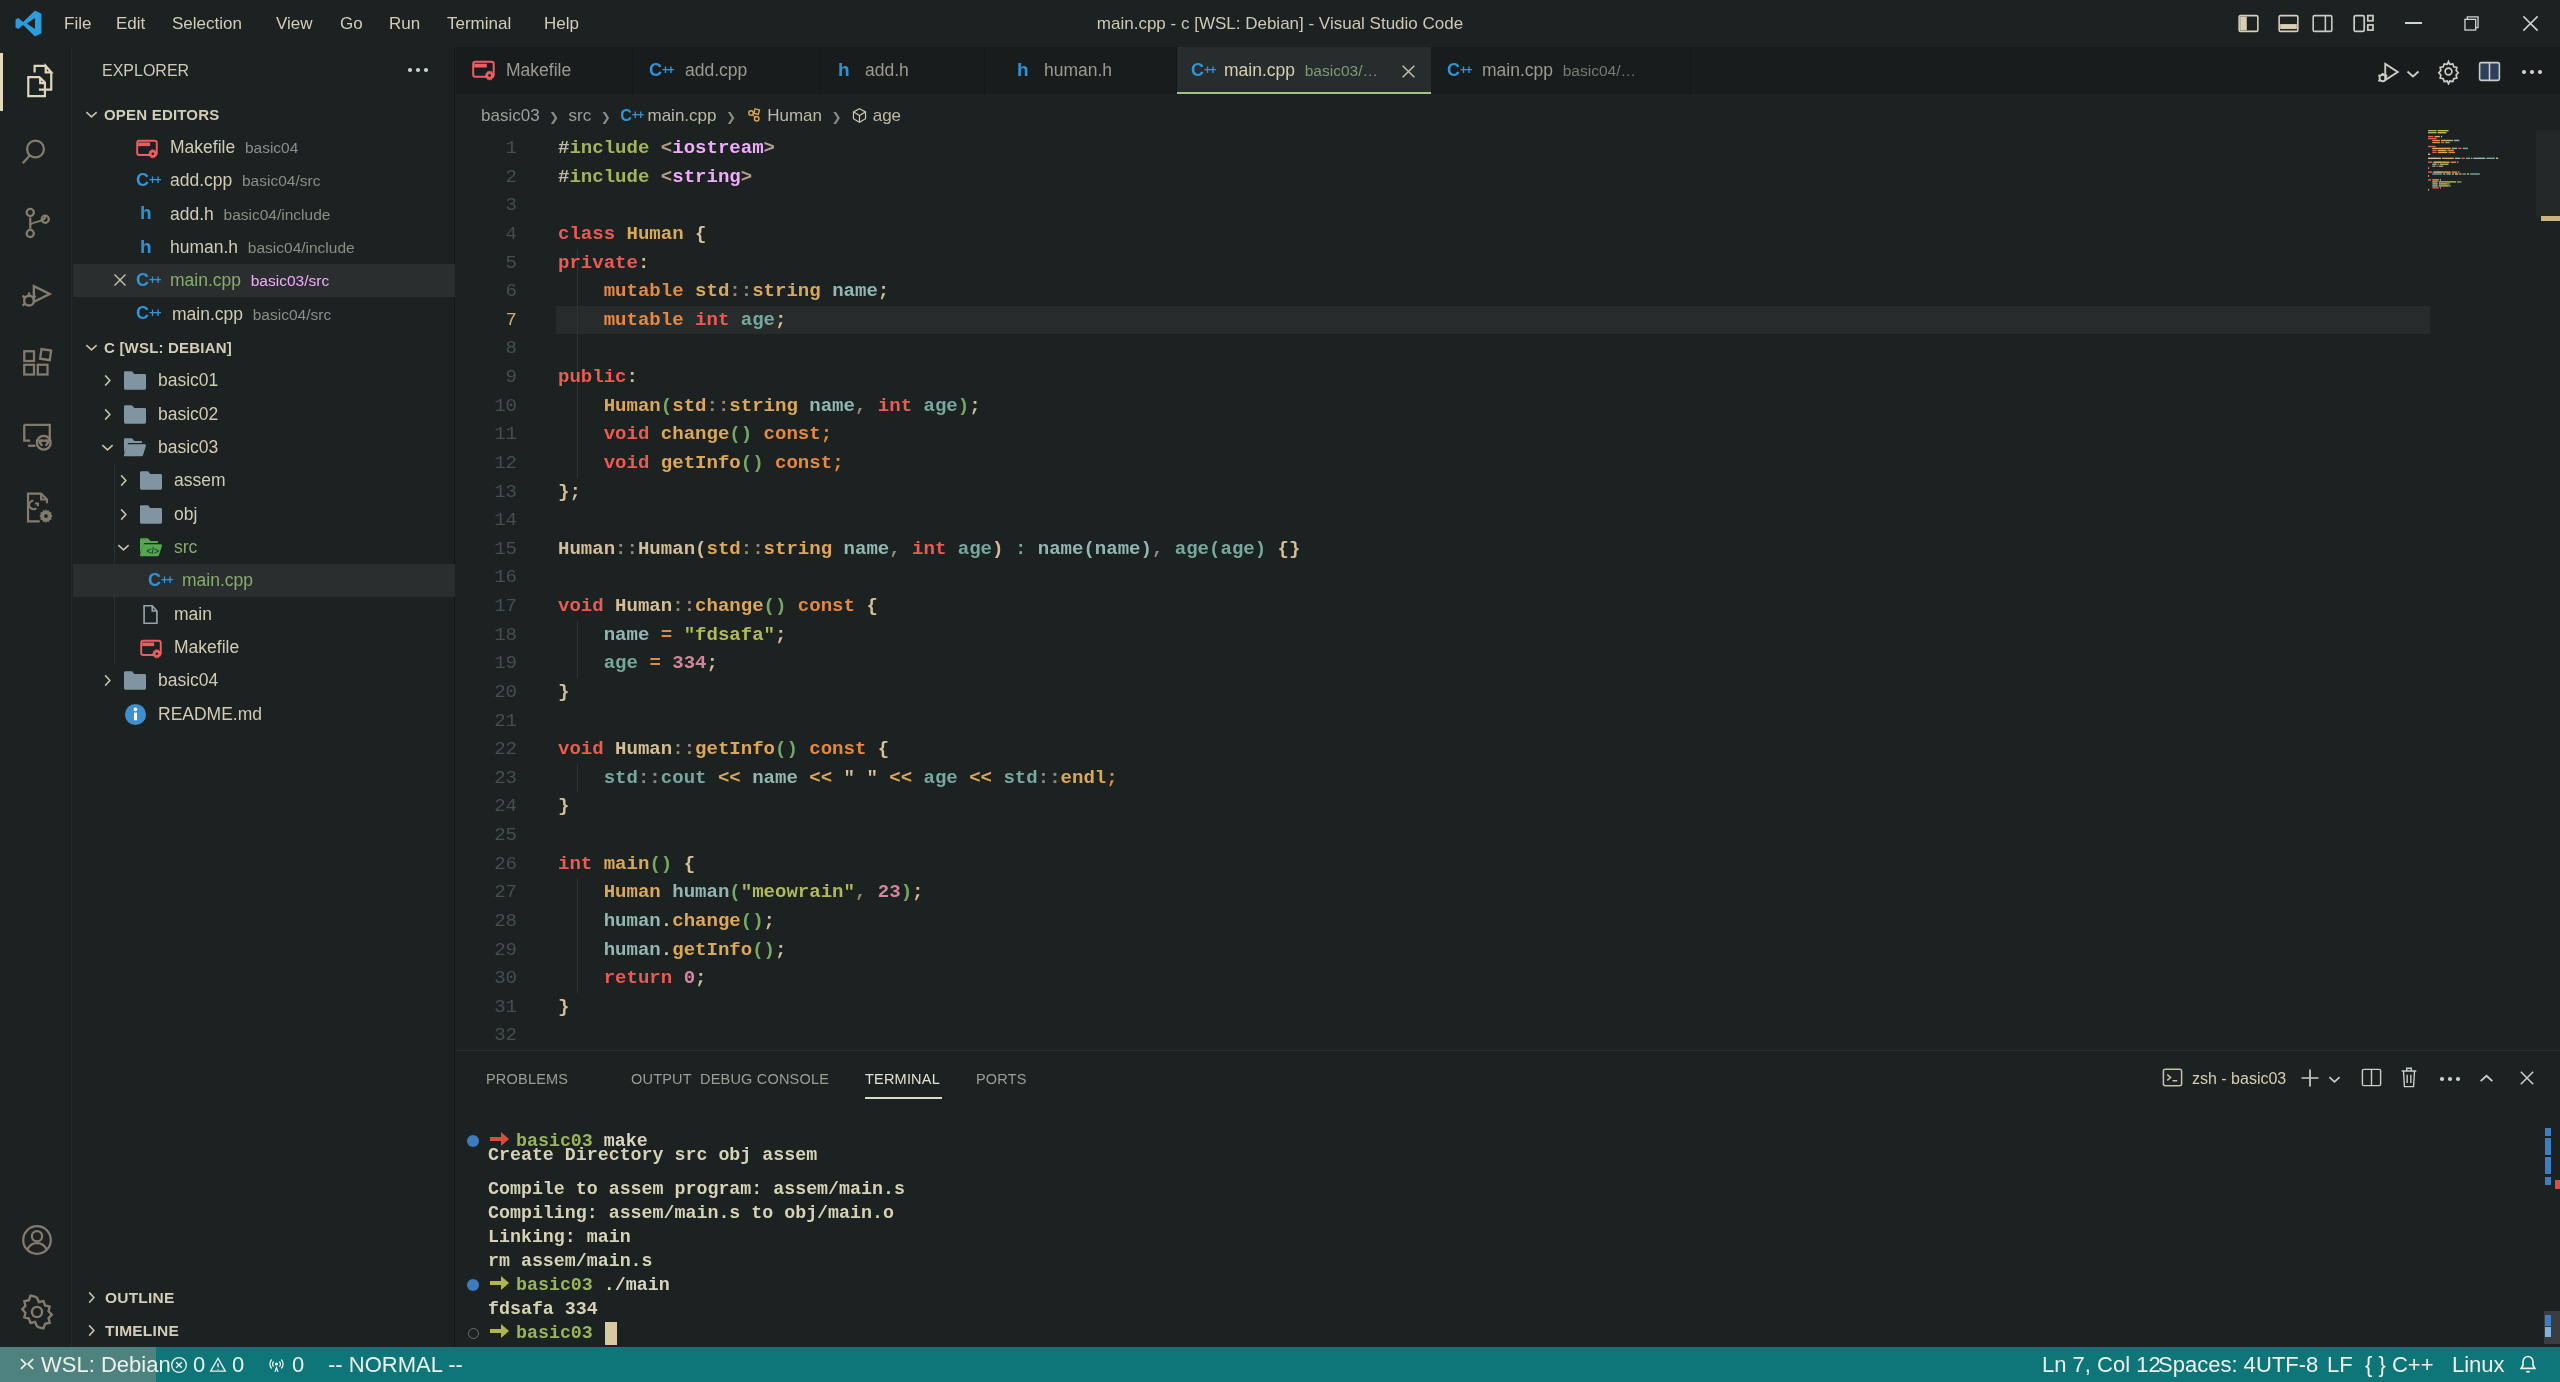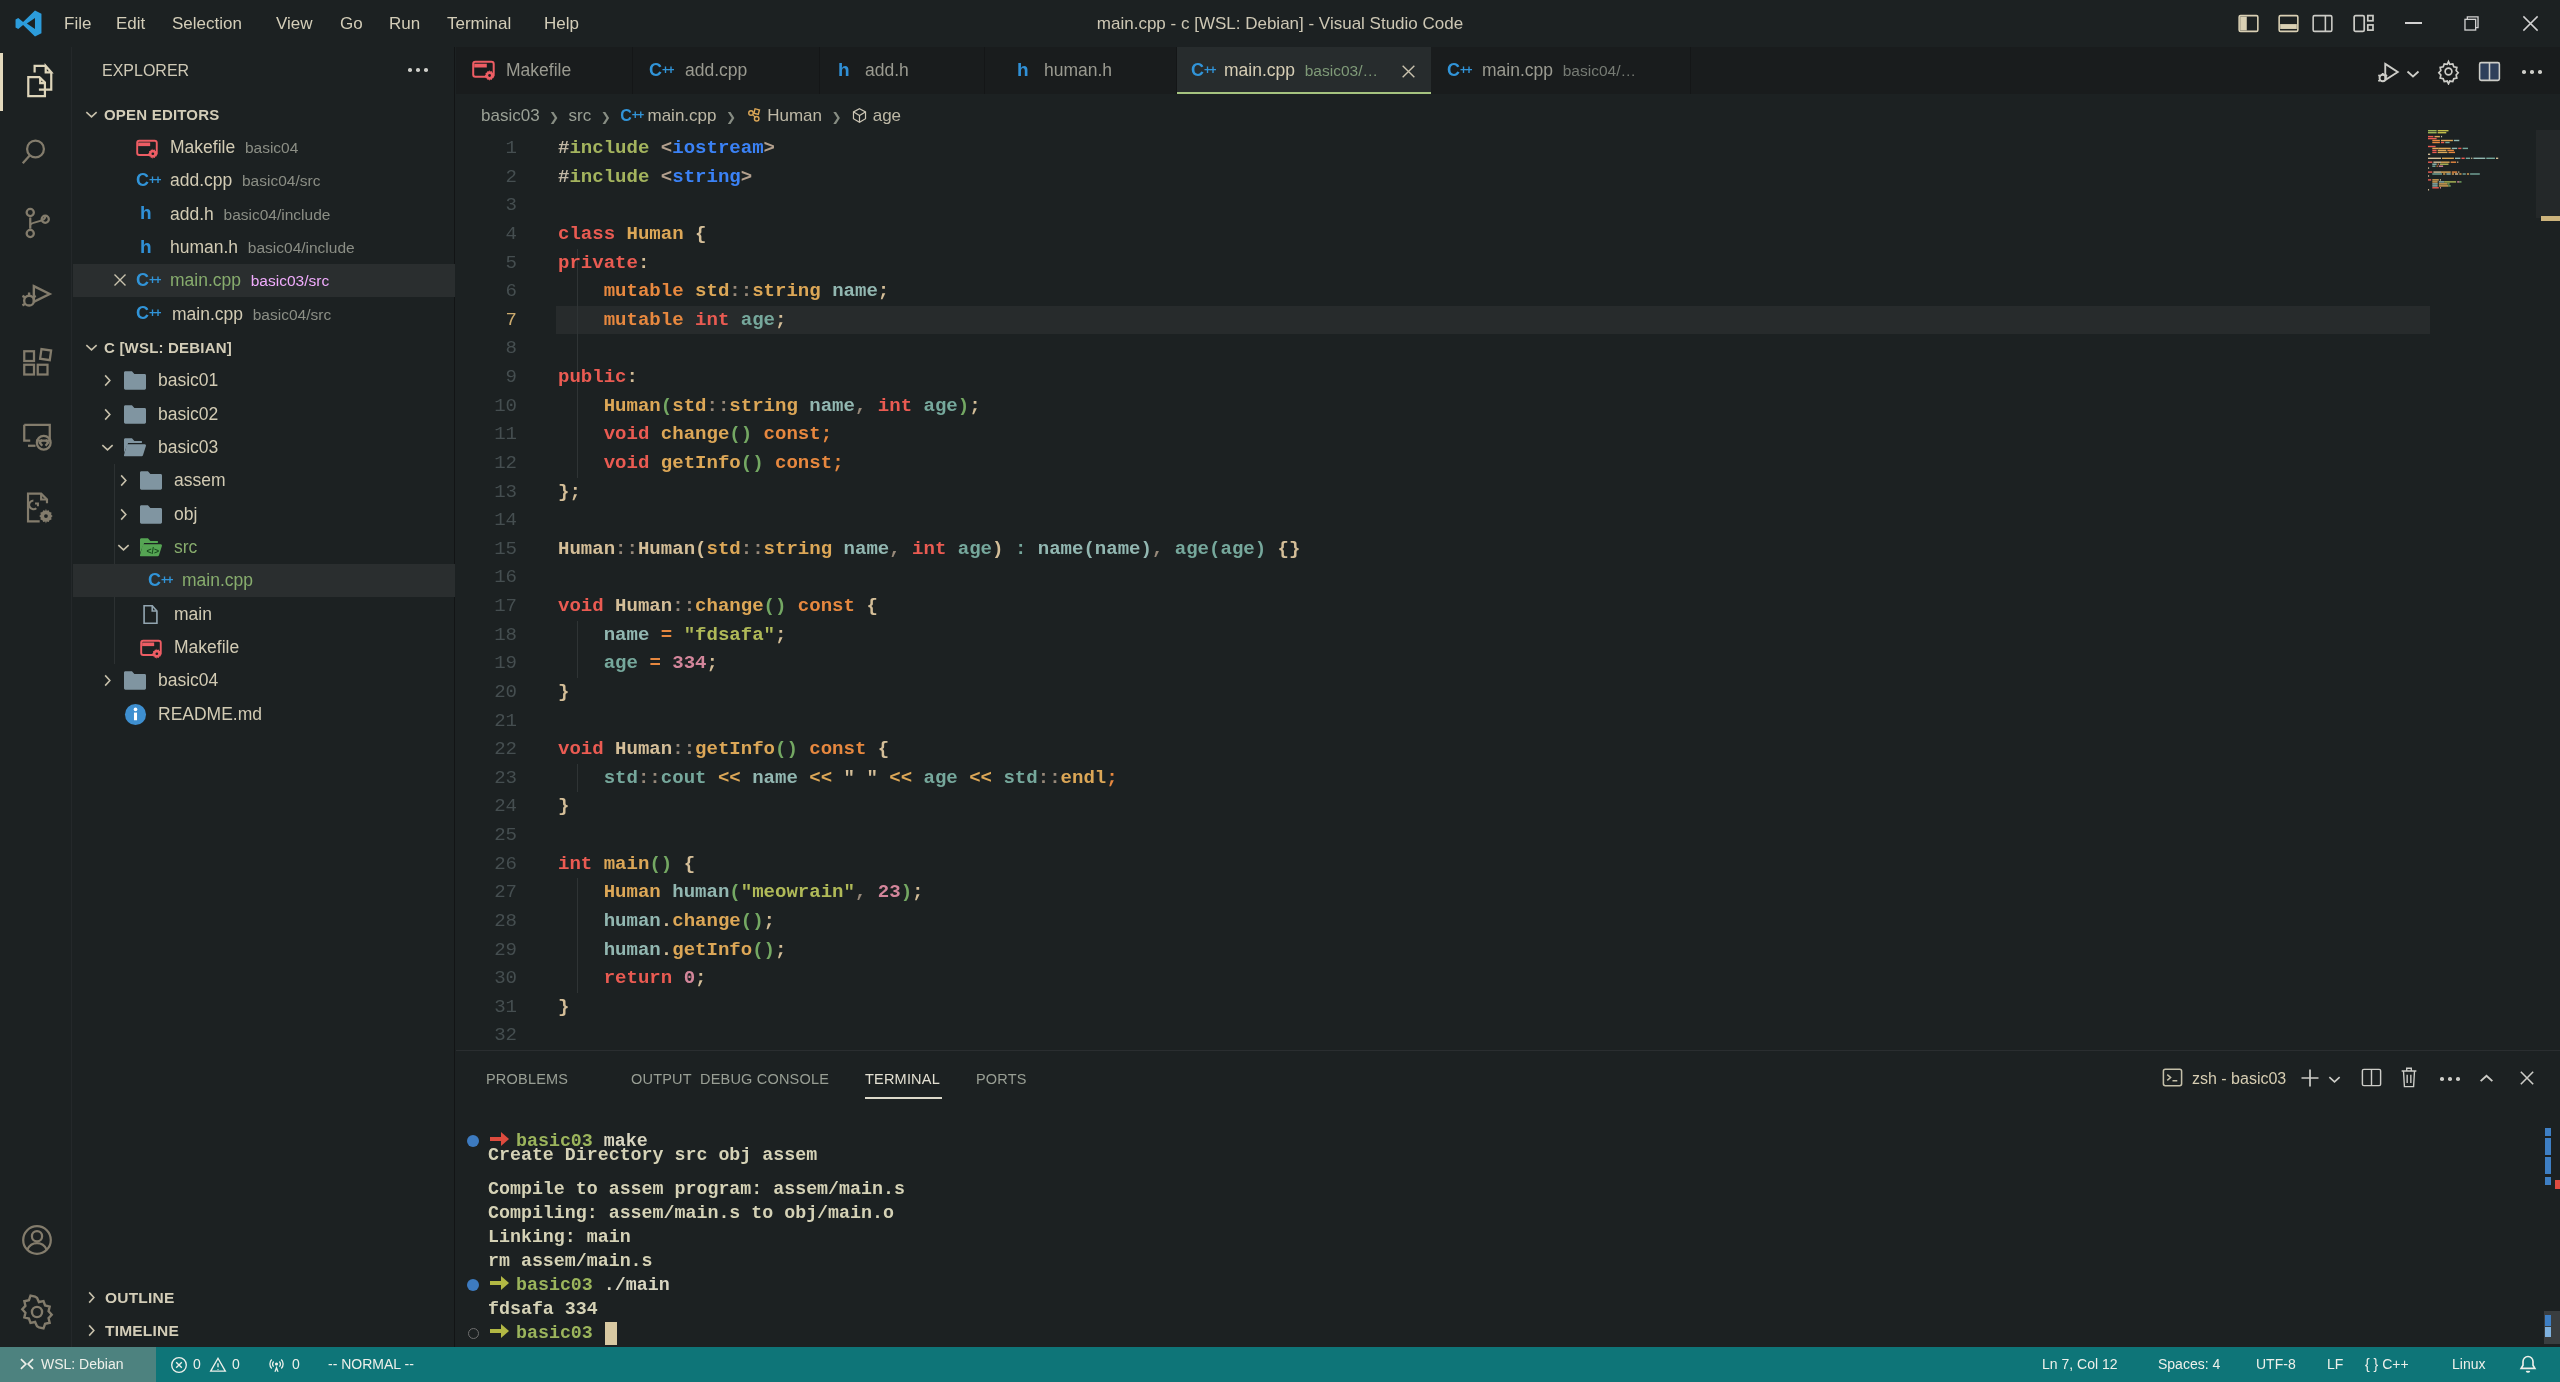--- a/index.html
+++ b/index.html
@@ -1,20 +1,20 @@
 <!DOCTYPE html>
 <html><head><meta charset="utf-8"><style>
 *{margin:0;padding:0;box-sizing:border-box}
 html,body{width:2560px;height:1382px;overflow:hidden}
 body{position:relative;background:#1c2122;font-family:"Liberation Sans",sans-serif;-webkit-font-smoothing:antialiased}
 .ab{position:absolute}
 .mono{font-family:"Liberation Mono",monospace}
 
 .r{color:#ea5b52}.o{color:#e7883f}.y{color:#dca757}.g{color:#a4b45e}
-.hd{color:#3b82f6}.st{color:#b0ba58}.b{color:#92b7b1}.a{color:#76a89c}
+.hd{color:#f0abfc}.st{color:#b0ba58}.b{color:#92b7b1}.a{color:#76a89c}
 .p{color:#d3869b}.f{color:#d4be98}.gr{color:#97897a}.pg{color:#74a863}
 .hs{color:#c0b7a4}.an{color:#b3a08e}
 
 .menu{position:absolute;top:0;height:47px;line-height:47px;color:#d3cdb8;font-size:17px}
 .ttxt{position:absolute;top:0;left:0;width:2560px;height:47px;line-height:47px;text-align:center;color:#cdc7b4;font-size:17px}
 
 .srow{position:absolute;left:73px;width:382px;height:33.4px}
 .lbl{position:absolute;font-size:17.5px;color:#d2cbb4;white-space:nowrap}
 .dsc{font-size:15.5px;color:#8b8e85}
 .grn{color:#87ac6d}
@@ -32,21 +32,21 @@
 .arr{display:inline-block;position:relative;width:11px;height:3.4px;margin:0 15px 4px 2px;vertical-align:middle}
 .arr:after{content:"";position:absolute;right:-8px;top:-5.3px;border-left:8px solid;border-top:7px solid transparent!important;border-bottom:7px solid transparent!important;border-color:inherit}
 .ared{background:#de4b3e;border-color:#de4b3e;color:#de4b3e}
 .ayel{background:#b2b844;border-color:#b2b844;color:#b2b844}
 .cppi{font-weight:bold;color:#3194d8;font-size:18px;line-height:20px;white-space:nowrap}
 .cppi i{font-style:normal;font-size:12px;letter-spacing:-1.5px;vertical-align:2px;margin-left:0}
 .hi{font-weight:bold;color:#3090d6;font-size:19px;line-height:20px}
 .dots{position:absolute;display:flex;gap:4.5px;align-items:center}
 .dots i{width:3.6px;height:3.6px;border-radius:50%;background:#cdcdc8;display:block}
 
-.sb{position:absolute;top:1347px;height:35px;line-height:35px;color:#eef0ea;font-size:14px;white-space:nowrap}
+.sb{position:absolute;top:1347px;height:35px;line-height:35px;color:#eef0ea;font-size:22px;white-space:nowrap}
 </style></head>
 <body>
 
 <div class="ab" style="left:0;top:0;width:2560px;height:47px;background:#1c2122"></div>
 <svg class="ab" style="left:15px;top:10px" width="27" height="27" viewBox="0 0 100 100">
 <path fill="#2c9cdb" fill-rule="evenodd" d="M74 2 30 44 12 30 2 35v30l10 5 18-14 44 42 24-12V14L74 2zM74 30v40L44 50 74 30z"></path>
 </svg>
 <div class="menu" style="left:64px">File</div>
 <div class="menu" style="left:116px">Edit</div>
 <div class="menu" style="left:172px">Selection</div>

